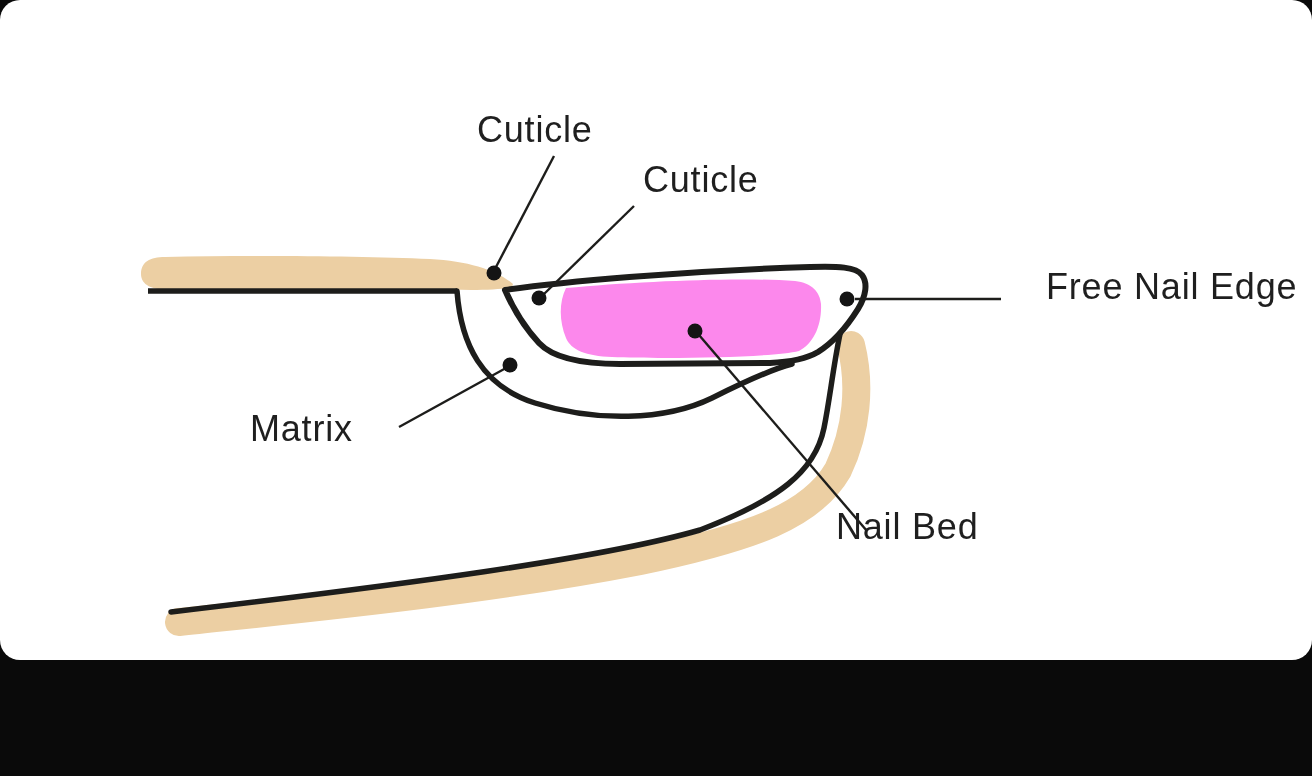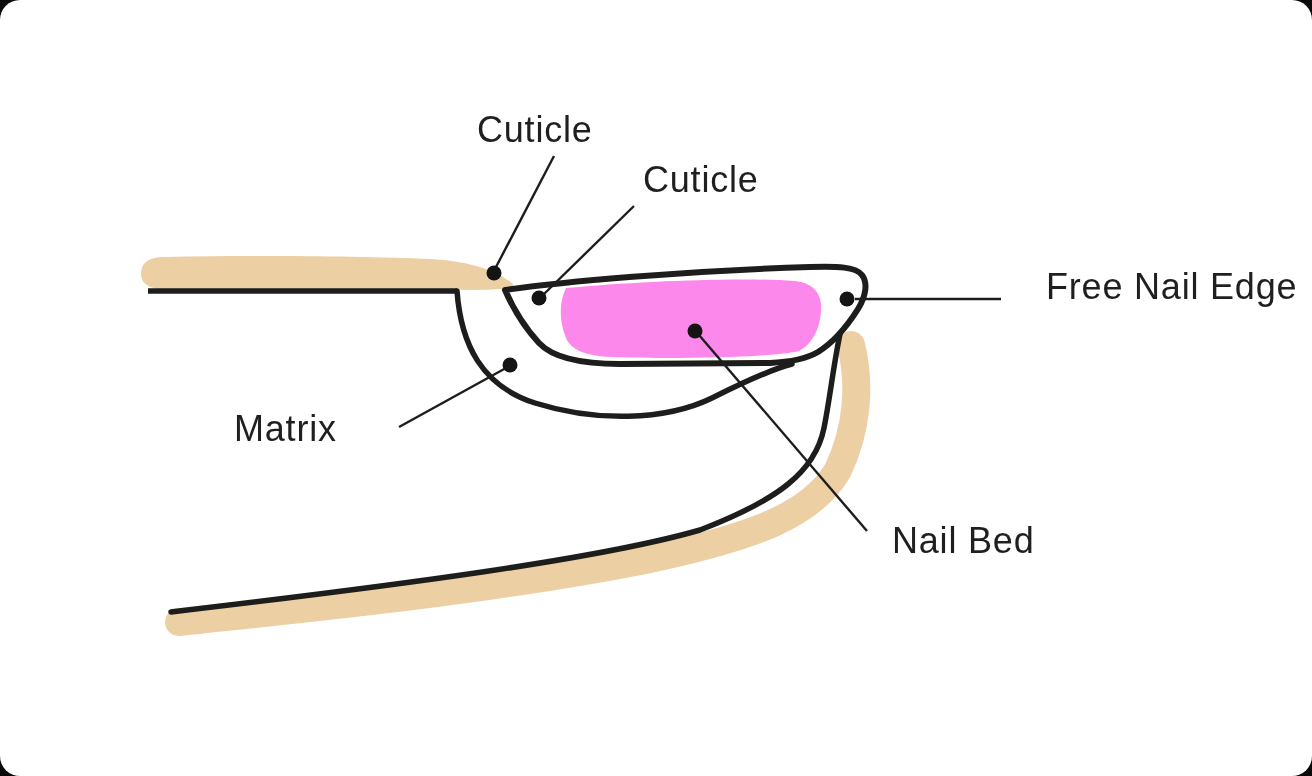--- a/index.html
+++ b/index.html
@@ -14,21 +14,21 @@
     padding:0;
     background:#0a0a0a;
     width:1312px;
     height:776px;
     overflow:hidden;
     font-family:"Liberation Sans", sans-serif;
   }
   .card{
     position:relative;
     width:1312px;
-    height:776px;
+    height:660px;
     background:var(--card);
     border-radius:20px;
     overflow:hidden;
   }
   .stage{
     position:absolute;
     inset:0;
   }
   svg{display:block}
   .label{
@@ -36,22 +36,22 @@
     font-size:36px;
     line-height:1.1;
     letter-spacing:0.8px;
     color:var(--text);
     white-space:nowrap;
     user-select:none;
   }
   .lbl-cuticle{left:477px;top:110px;}
   .lbl-lunula{left:643px;top:160px;}
   .lbl-free-nail-edge{left:1046px;top:267px;}
-  .lbl-matrix{left:234px;top:409px;}
-  .lbl-nail-bed{left:892px;top:507px;margin-top:14px;}
+  .lbl-matrix{left:250px;top:409px;}
+  .lbl-nail-bed{left:836px;top:507px;}
 
   .stroke-ink{stroke:var(--ink);fill:none;}
   .skin-fill{fill:var(--skin);}
   .skin-stroke{stroke:var(--skin);fill:none;}
   .nail-plate{fill:#ffffff;stroke:var(--ink);}
   .pink-fill{fill:var(--pink);}
   .dot{fill:#141414;}
 </style>
 </head>
 <body>

